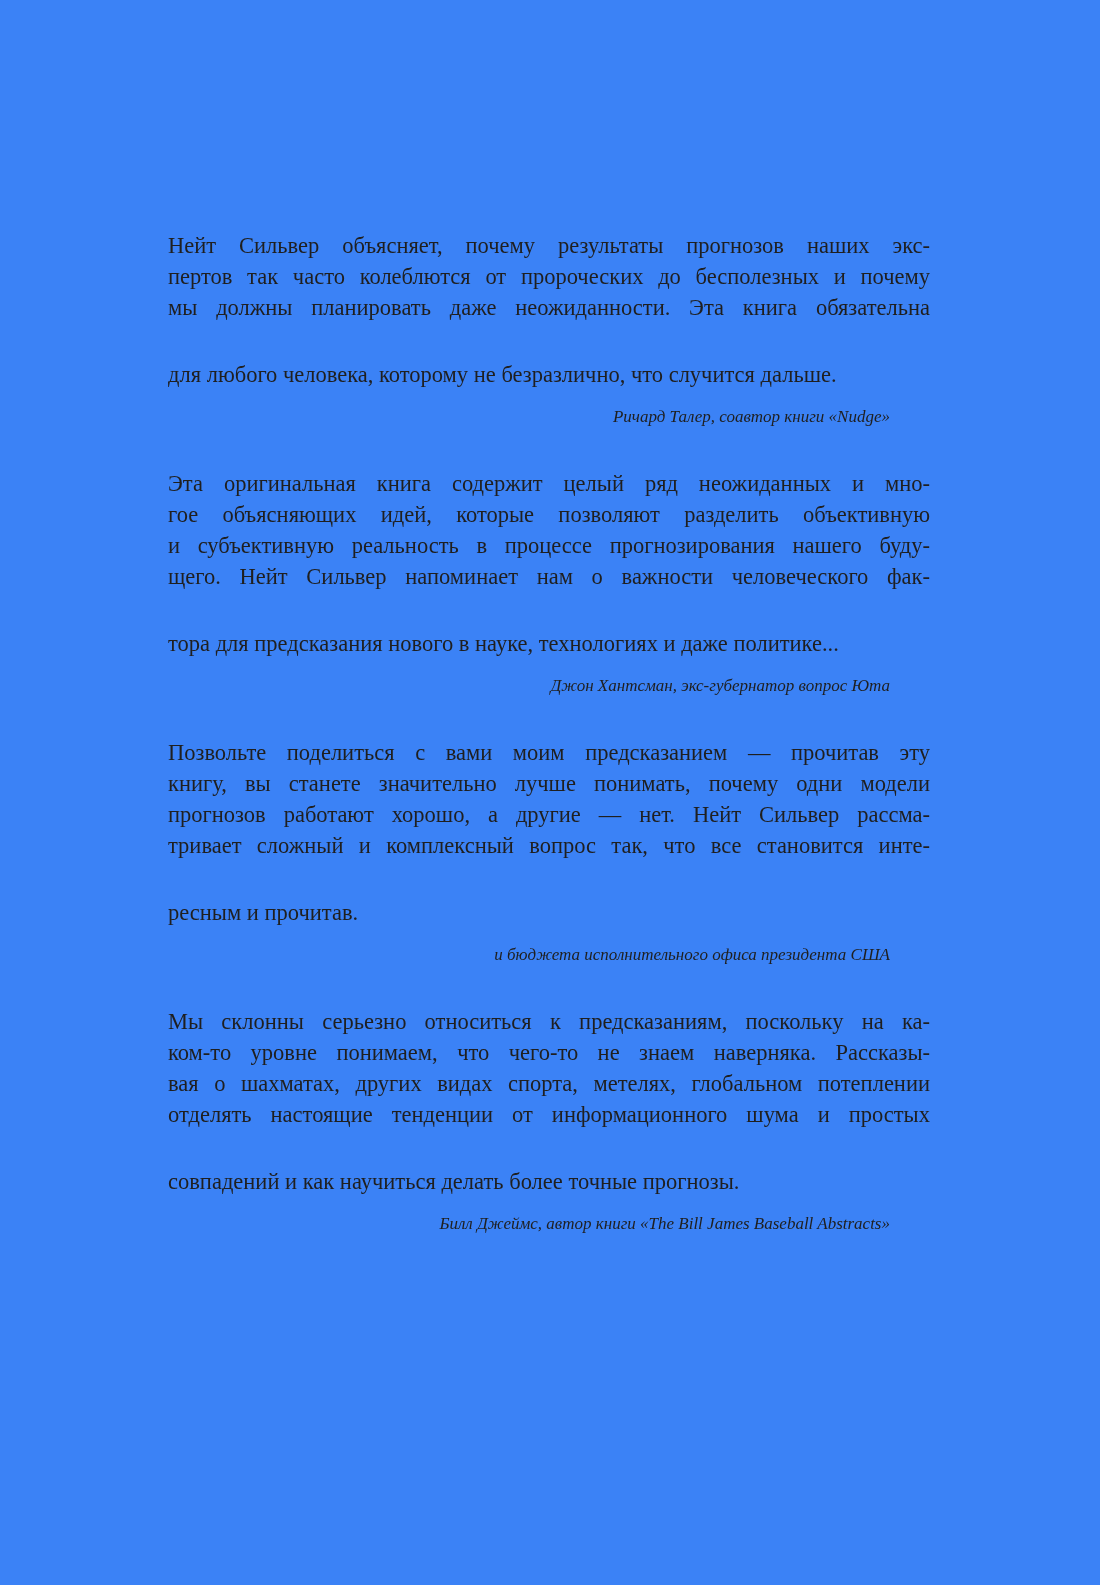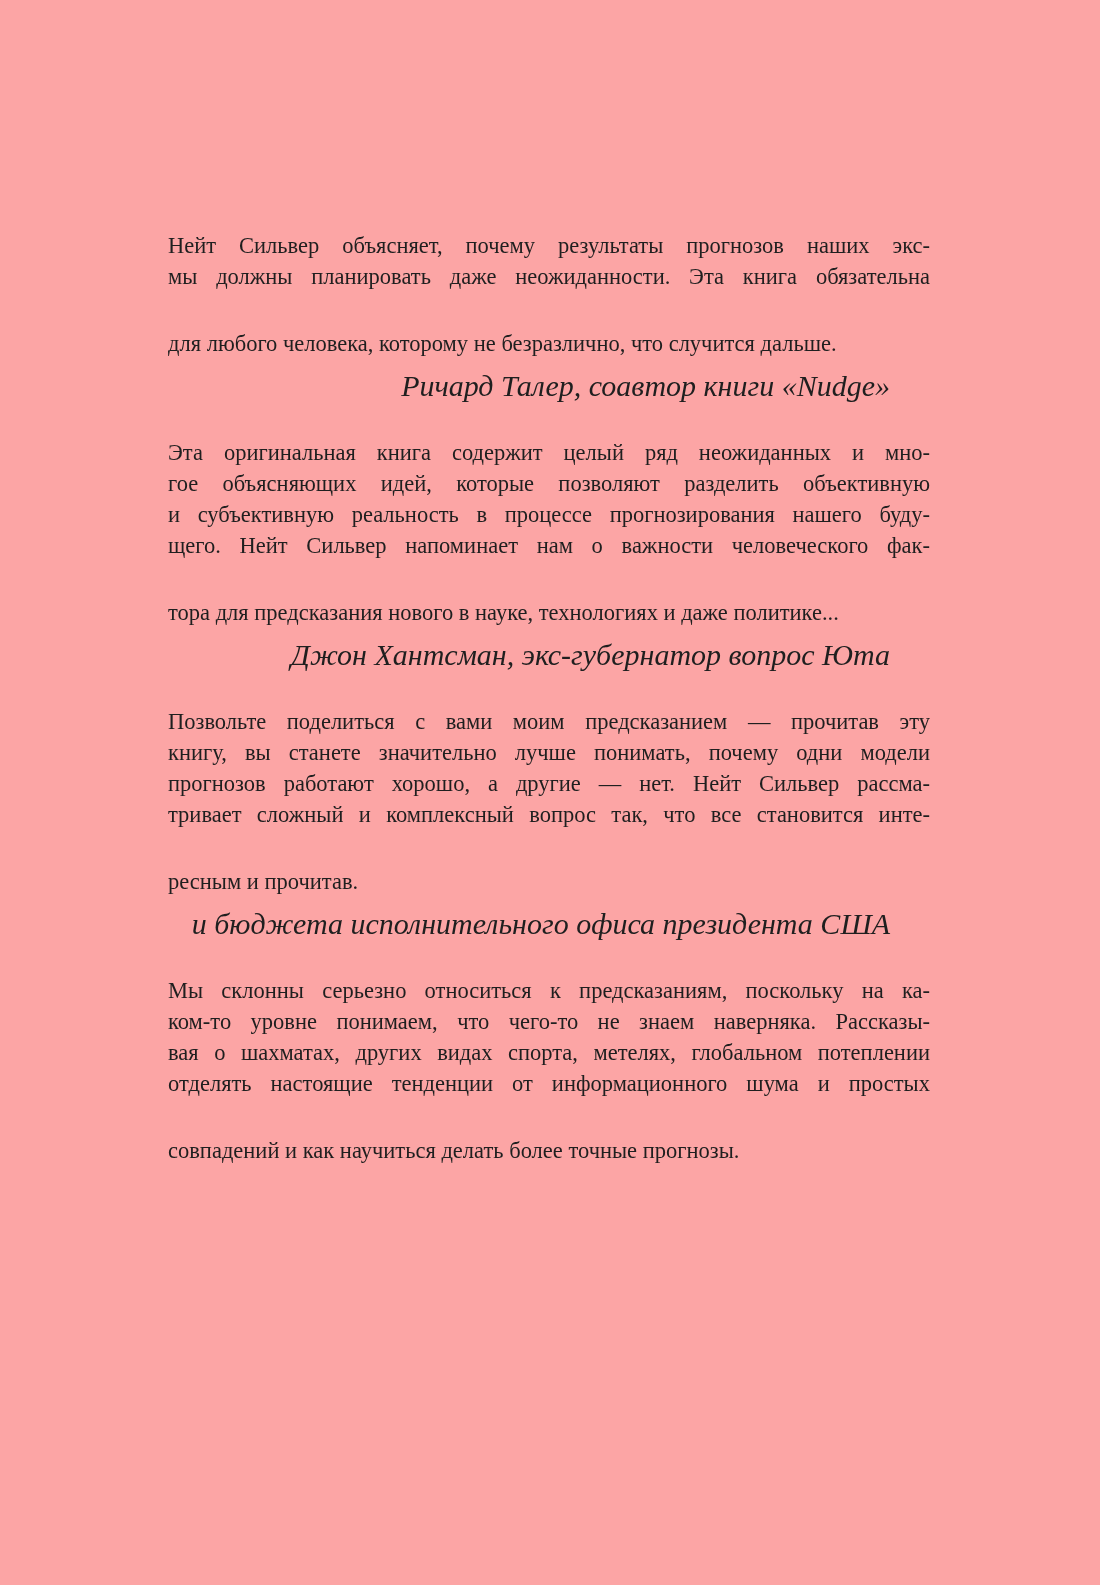--- a/index.html
+++ b/index.html
@@ -4,21 +4,21 @@
 <style>
   html, body {
     margin: 0;
     padding: 0;
     background: #ffffff;
   }
   .page {
     position: relative;
     width: 1100px;
     height: 1585px;
-    background: #fca5a5;
+    background: #3b82f6;
     font-family: "Liberation Serif", "DejaVu Serif", serif;
     overflow: hidden;
   }
   .content {
     position: absolute;
     left: 168px;
     top: 230px;
     width: 762px;
   }
   .quote {
@@ -36,34 +36,35 @@
   .quote-line.final {
     text-align-last: left;
     margin-top: 36px;
   }
   .attribution {
     margin-top: 11px;
     padding-right: 40px;
     text-align: right;
   }
   .attribution-line {
-    font-size: 30px;
+    font-size: 17px;
     line-height: 31px;
     font-style: italic;
     color: #1f1f1f;
   }
 </style>
 </head>
 <body>
 
 <div class="page">
   <div class="content" id="quotes-container">
       <blockquote class="quote">
         <div>
           <div class="quote-line">Нейт Сильвер объясняет, почему результаты прогнозов наших экс-</div>
+          <div class="quote-line">пертов так часто колеблются от пророческих до бесполезных и почему</div>
           <div class="quote-line">мы должны планировать даже неожиданности. Эта книга обязательна</div>
           <div class="quote-line final">для любого человека, которому не безразлично, что случится дальше.</div>
         </div>
         <div class="attribution">
           <div class="attribution-line">Ричард Талер, соавтор книги «Nudge»</div>
         </div>
       </blockquote>
       <blockquote class="quote">
         <div>
           <div class="quote-line">Эта оригинальная книга содержит целый ряд неожиданных и мно-</div>
@@ -89,15 +90,18 @@
         </div>
       </blockquote>
       <blockquote class="quote">
         <div>
           <div class="quote-line">Мы склонны серьезно относиться к предсказаниям, поскольку на ка-</div>
           <div class="quote-line">ком-то уровне понимаем, что чего-то не знаем наверняка. Рассказы-</div>
           <div class="quote-line">вая о шахматах, других видах спорта, метелях, глобальном потеплении</div>
           <div class="quote-line">отделять настоящие тенденции от информационного шума и простых</div>
           <div class="quote-line final">совпадений и как научиться делать более точные прогнозы.</div>
         </div>
+        <div class="attribution">
+          <div class="attribution-line">Билл Джеймс, автор книги «The Bill James Baseball Abstracts»</div>
+        </div>
       </blockquote>
     </div>
 </div>
 
 </body></html>

